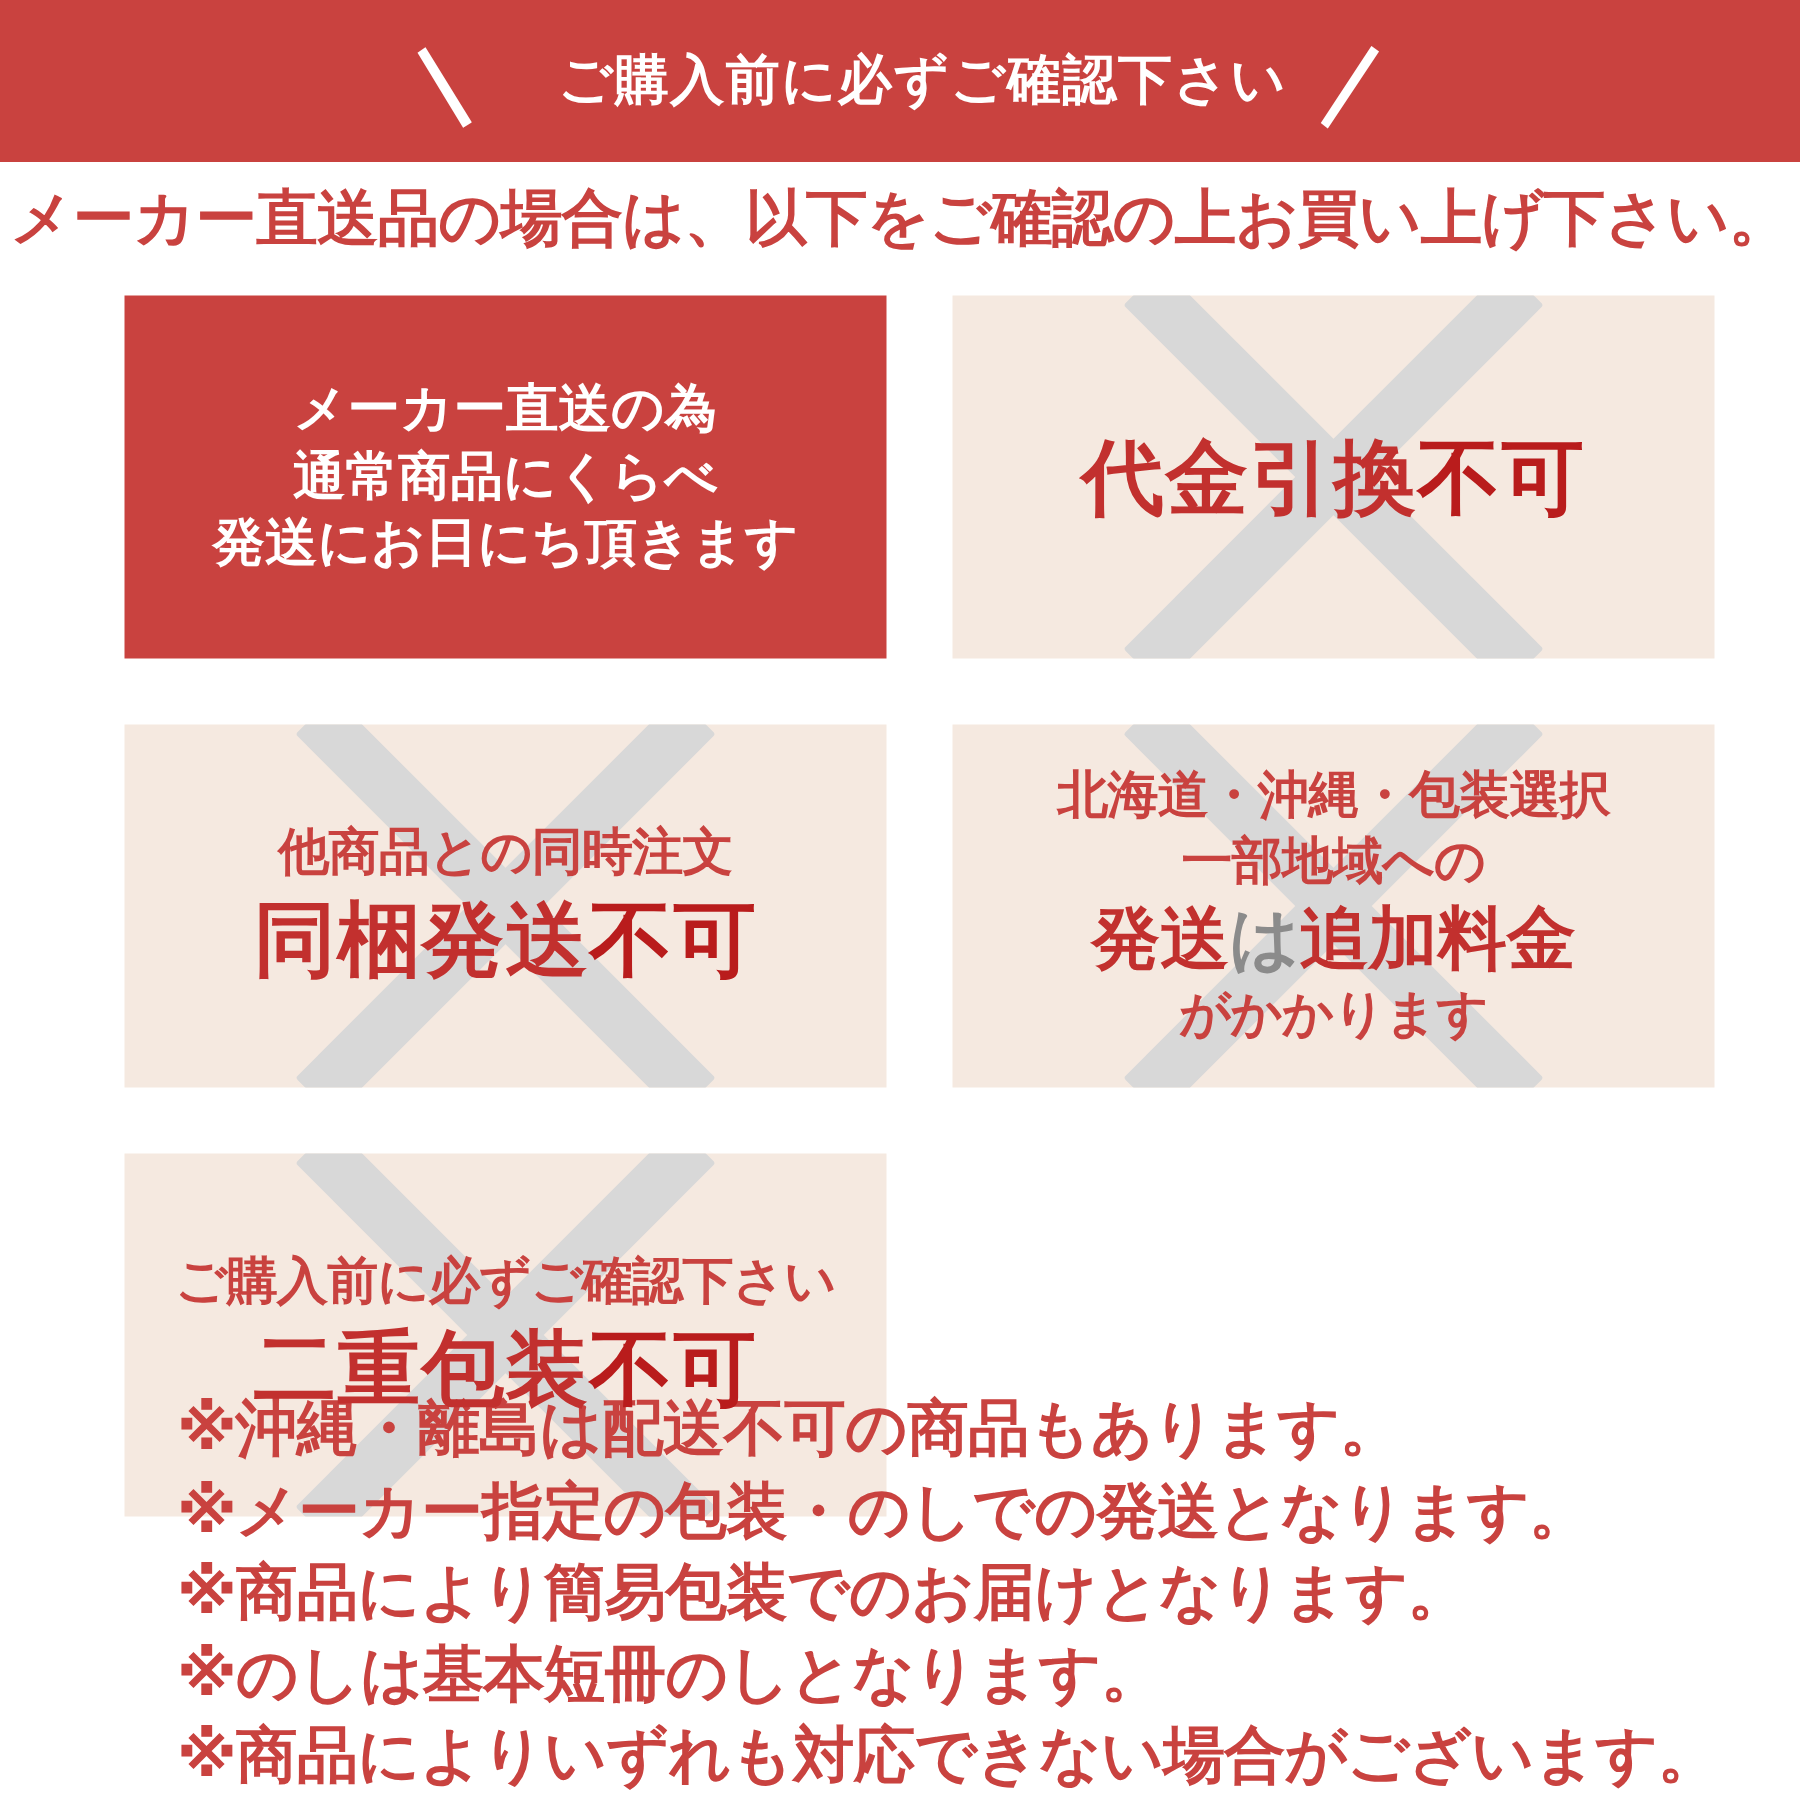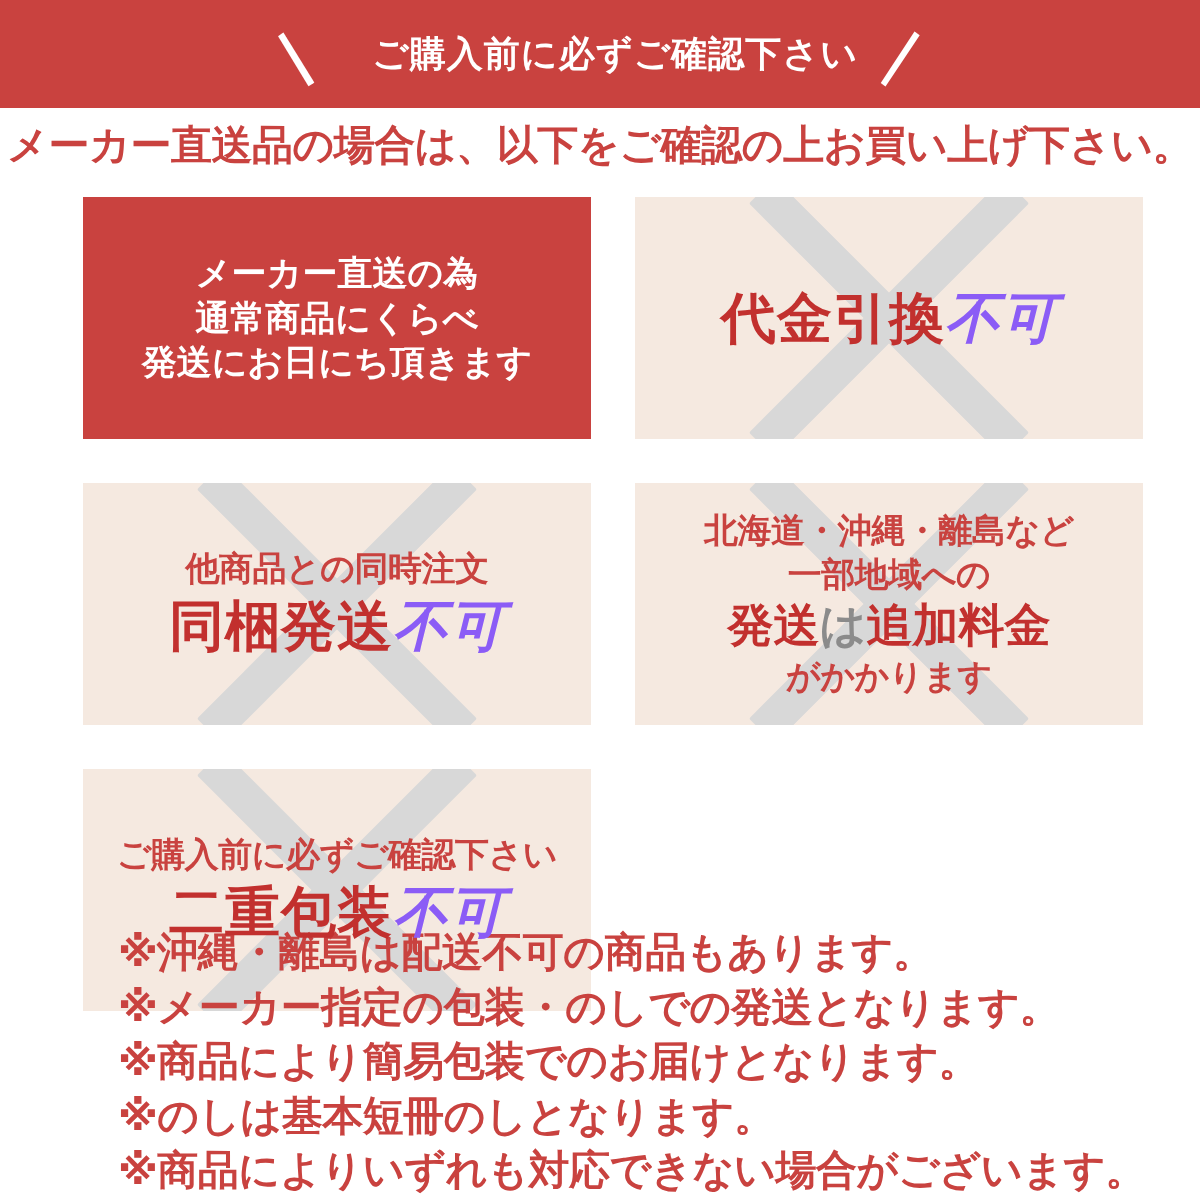--- a/index.html
+++ b/index.html
@@ -136,22 +136,21 @@
     font-size: 34px;
     font-weight: 700;
   }
   .t-big-red {
     color: #c2302e;
     font-size: 55px;
     font-weight: 700;
     letter-spacing: 1px;
   }
   .t-big-red .muted {
-    color: #8b5cf6;
-    font-style: italic;
+    color: #b91c1c;
   }
   .t-small-red.tight { letter-spacing: -0.5px; }
   .t-mid-red {
     color: #c2302e;
     font-size: 46px;
     font-weight: 700;
   }
   .t-mid-red .muted { color: #8b8b8b; }
 
   
@@ -210,21 +209,21 @@
         <div class="t-big-red">
           <span>同梱発送</span><span class="muted">不可</span>
         </div>
       </div>
     </div>
 
 
     <div class="cell beige">
       <div class="xmark"></div>
       <div class="content">
-        <div class="t-small-red tight">北海道・沖縄・離島など</div>
+        <div class="t-small-red tight">北海道・沖縄・包装選択</div>
         <div class="t-small-red tight">一部地域への</div>
         <div class="t-mid-red">
           <span>発送</span><span class="muted">は</span><span>追加料金</span>
         </div>
         <div class="t-small-red tight">がかかります</div>
       </div>
     </div>
 
     <div class="cell beige">
       <div class="xmark"></div>

